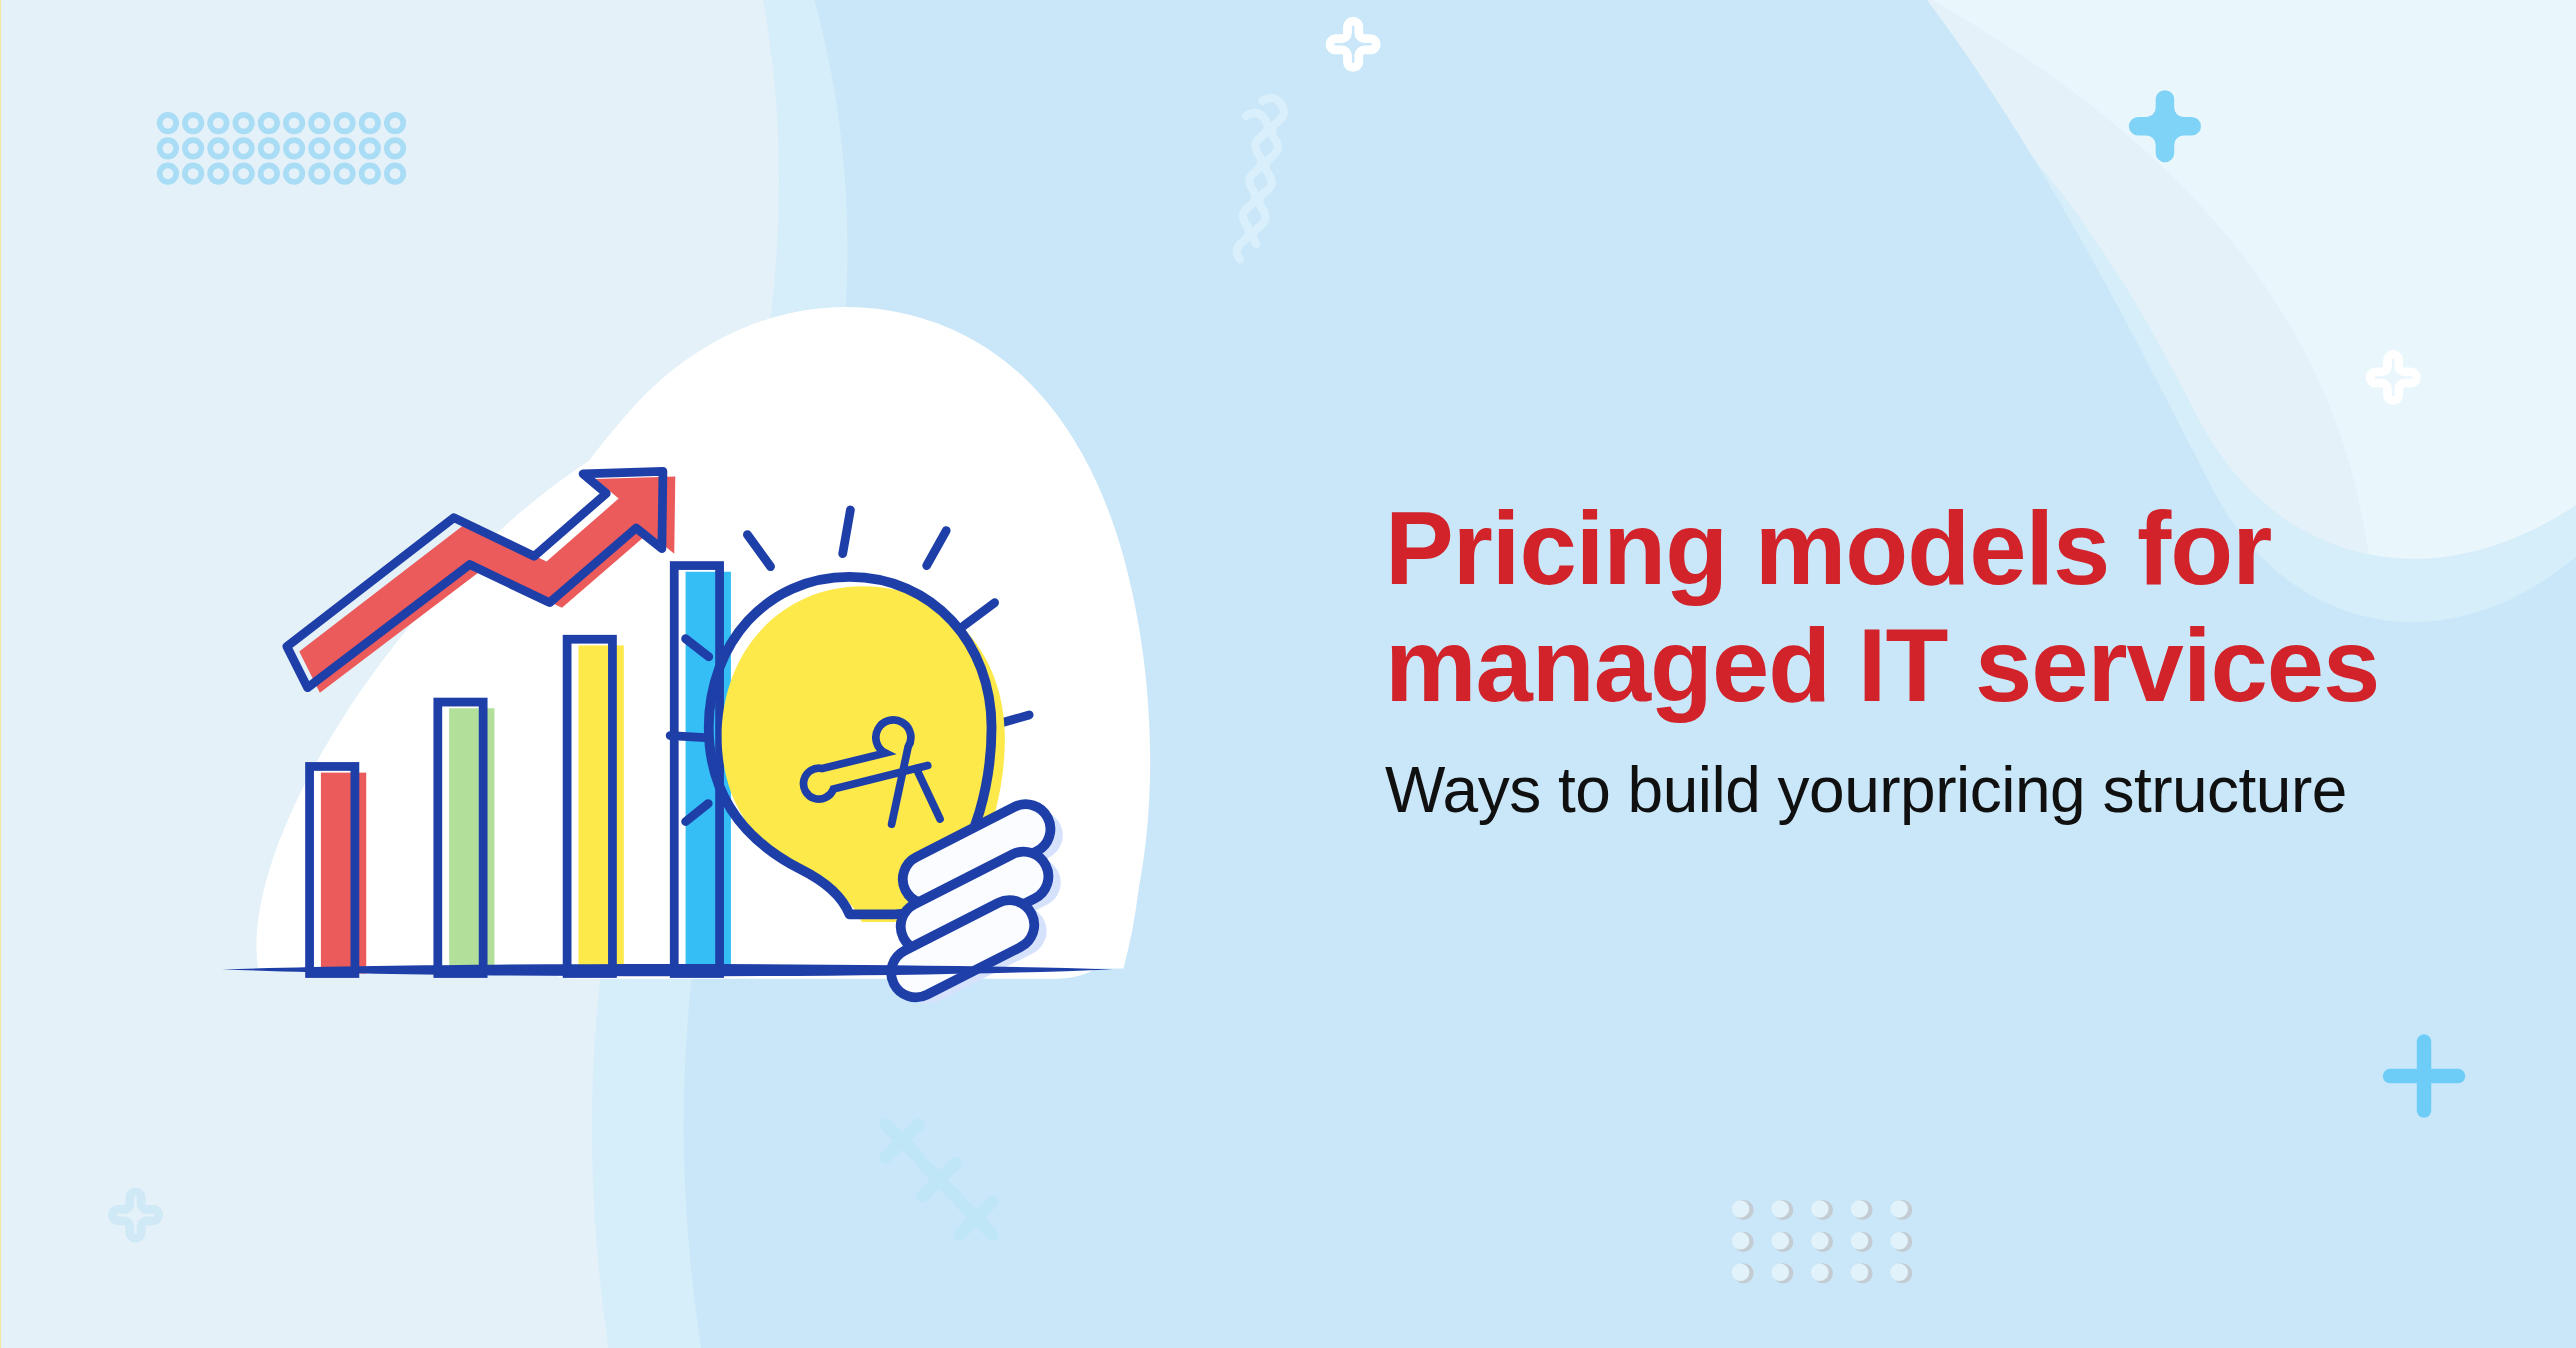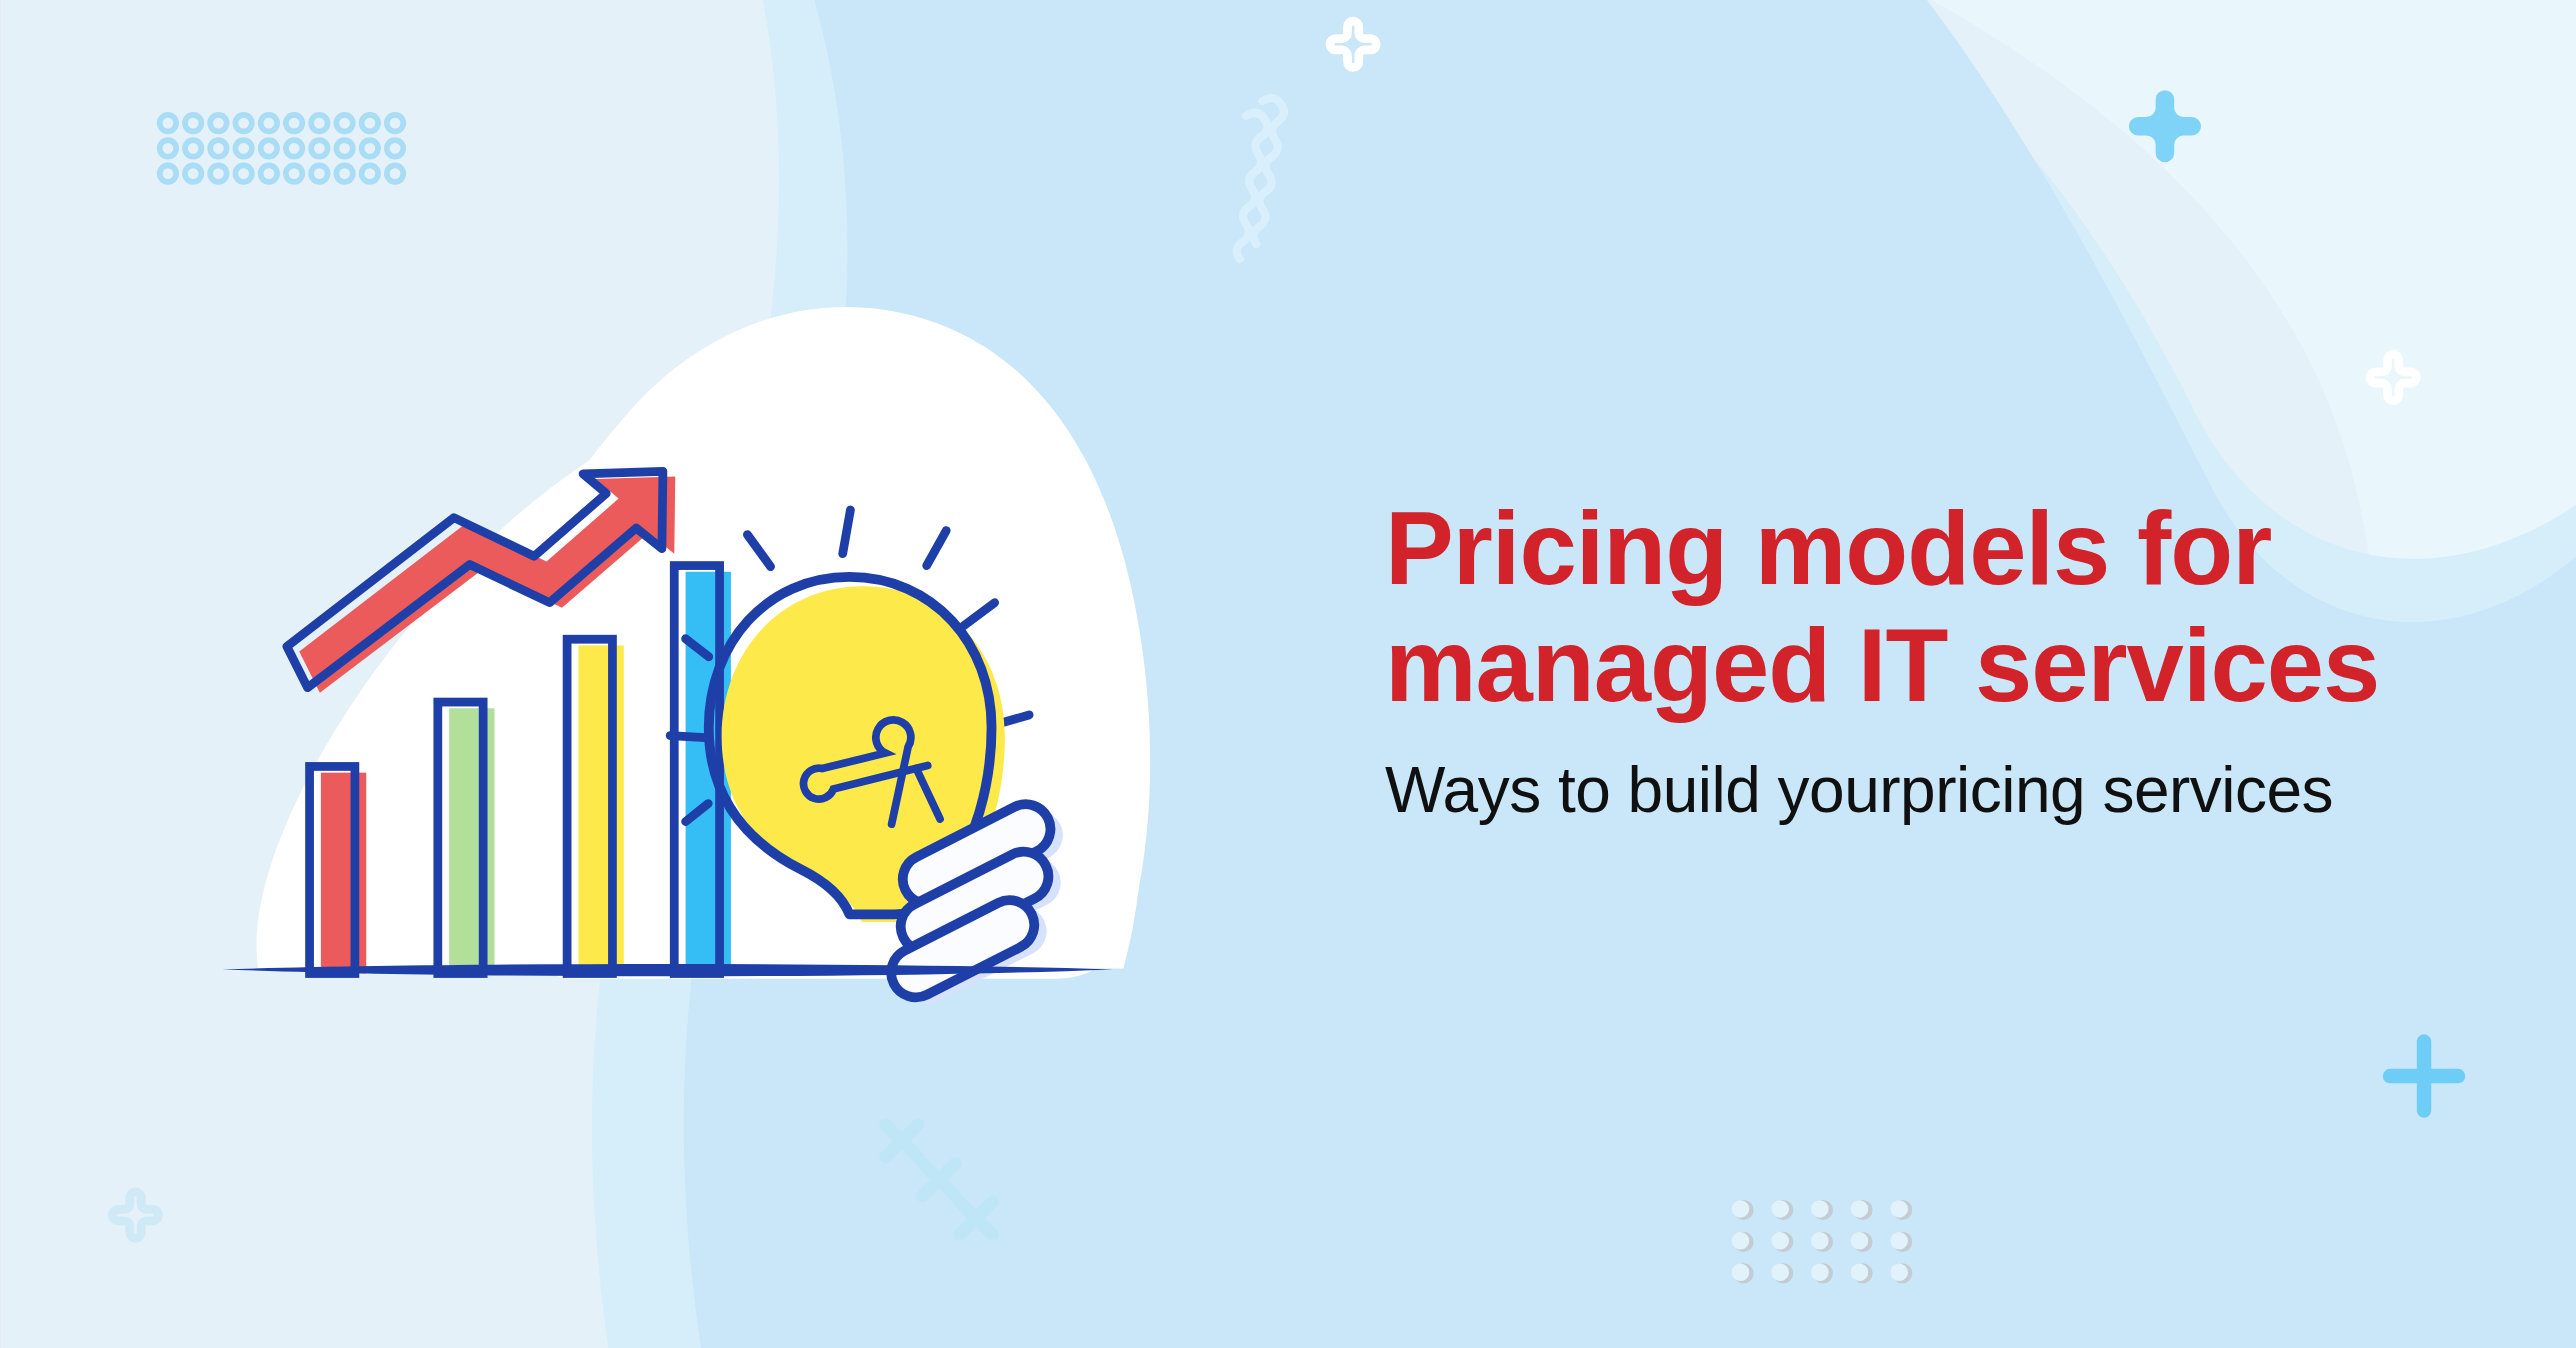--- a/index.html
+++ b/index.html
@@ -9,21 +9,21 @@
     background: #ffffff;
   }
   body {
     font-family: "Liberation Sans", sans-serif;
   }
   #banner {
     position: relative;
     width: 2577px;
     height: 1348px;
     overflow: hidden;
-    background: #e5e5e5;
+    background: #fde047;
   }
   #bg-svg, #art-svg {
     position: absolute;
     top: 0;
     left: 0;
     width: 2577px;
     height: 1348px;
     display: block;
   }
   #text-block {
@@ -302,17 +302,17 @@
       <rect x="1718" y="1794" rx="48" ry="48" width="300" height="96" transform="rotate(-27 1868 1842)"></rect>
     </g>
 
     <path fill="#1f3fa8" d="M430,1882 C900,1868 1700,1868 2160,1882
              C1700,1900 900,1900 430,1882 Z"></path>
   </svg>
 
   <div id="text-block">
     <h1 id="headline">Pricing models for
 managed IT services</h1>
-    <p id="subheadline">Ways to build yourpricing services</p>
+    <p id="subheadline">Ways to build yourpricing structure</p>
   </div>
 
 </div>
 
 
 </body></html>

